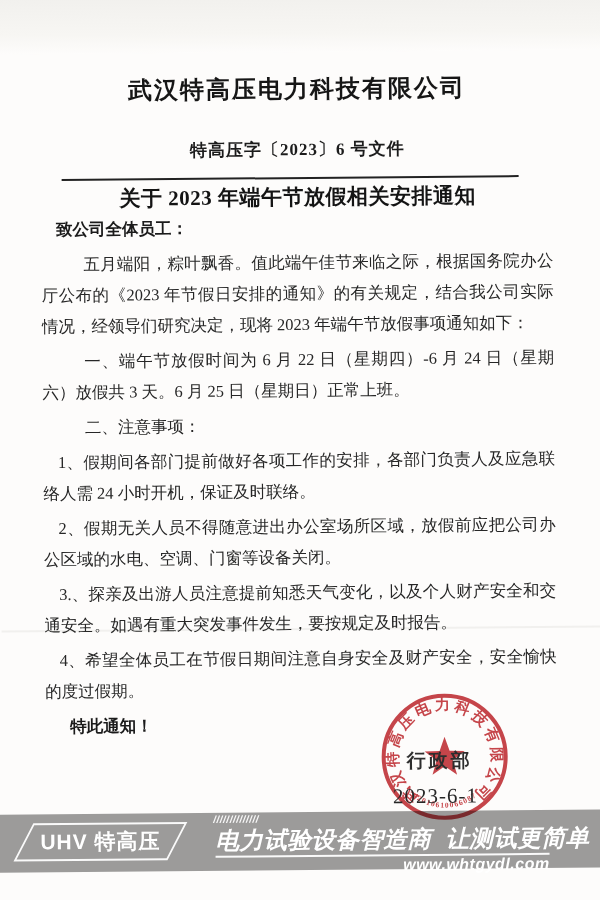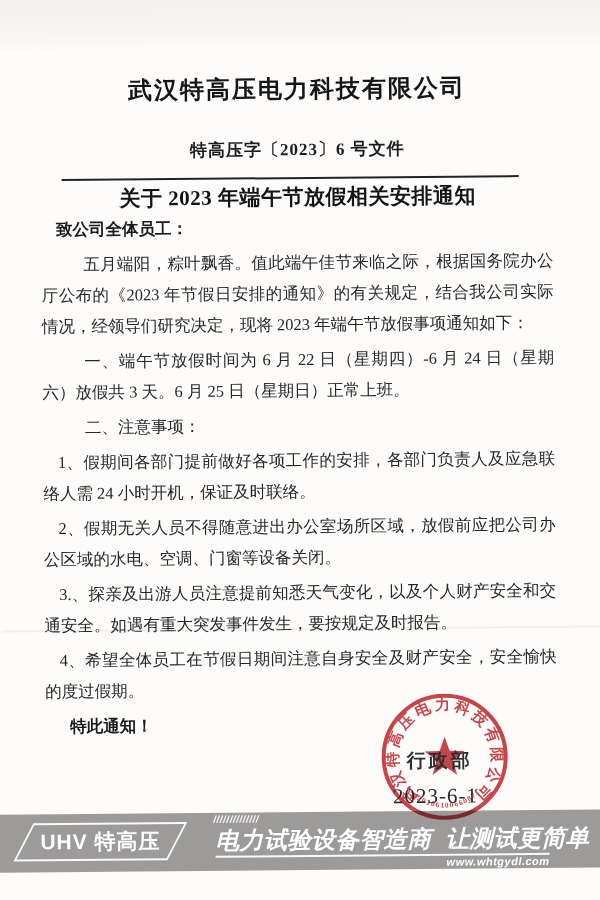--- a/index.html
+++ b/index.html
@@ -83,21 +83,21 @@
     position:absolute;left:224px;top:12px;
     color:#fff;font-size:23.5px;font-weight:bold;font-style:italic;
     letter-spacing:0.5px;white-space:pre;
   }
   .footer-line{
     position:absolute;left:224px;top:43px;width:334px;height:2px;
     background:rgba(255,255,255,0.95);
   }
   .website{
     position:absolute;right:66px;top:45px;
-    color:#fff;font-size:11px;font-weight:bold;font-style:italic;
+    color:#fff;font-size:16px;font-weight:bold;font-style:italic;
     letter-spacing:0.5px;
   }
 </style>
 </head>
 <body>
 
 <div class="sheet">
 
   <div class="scan-top"></div>
 

